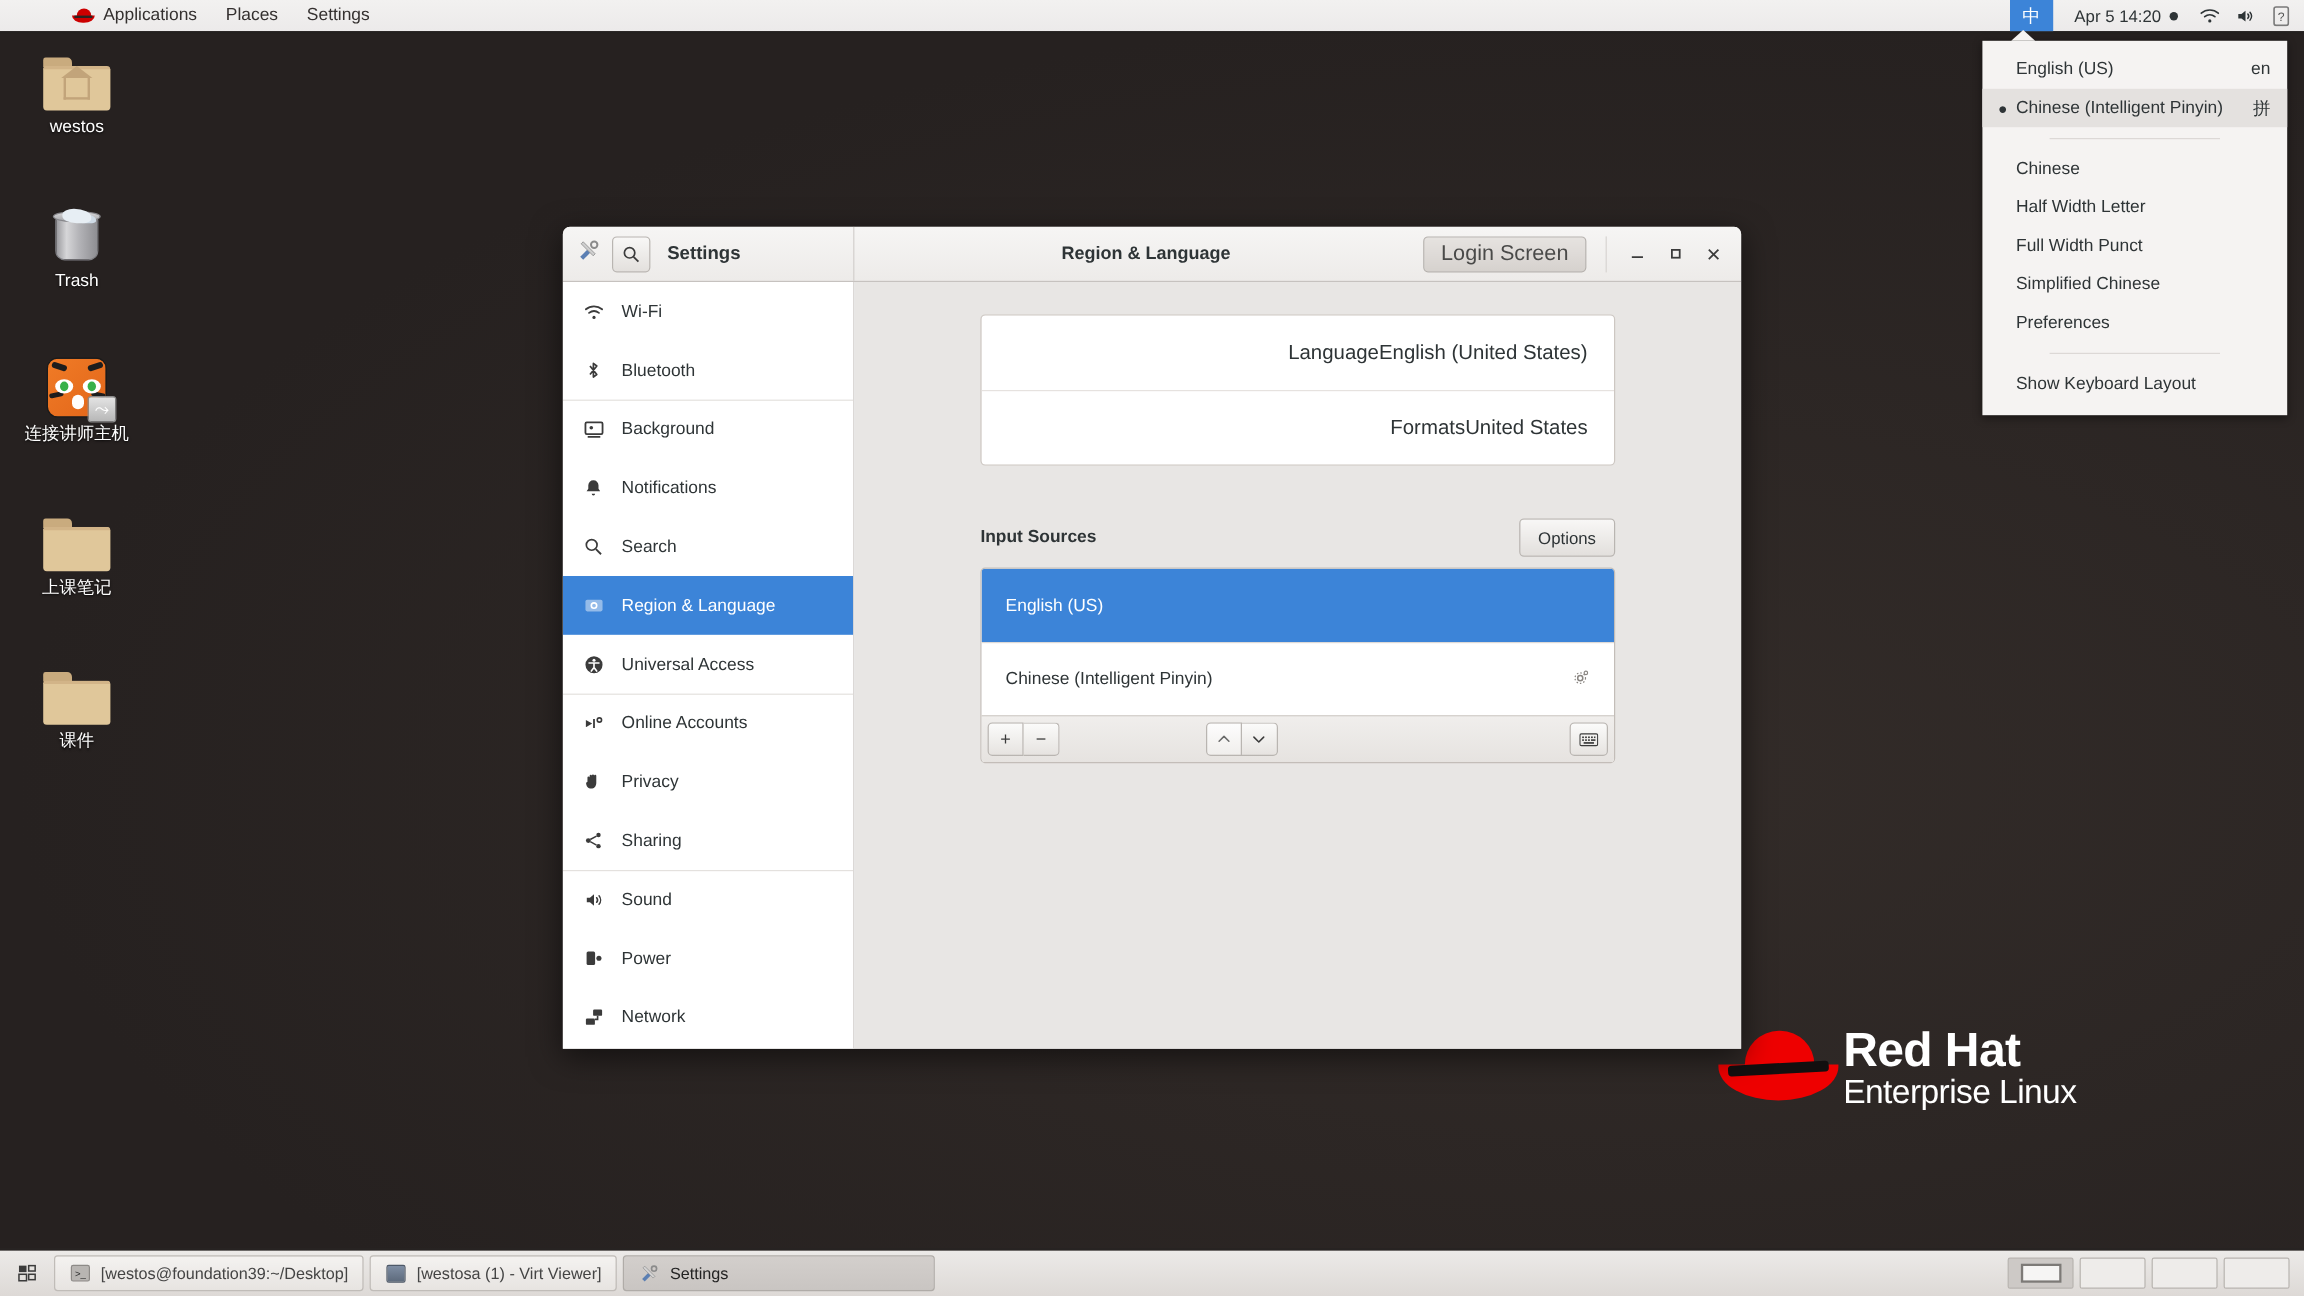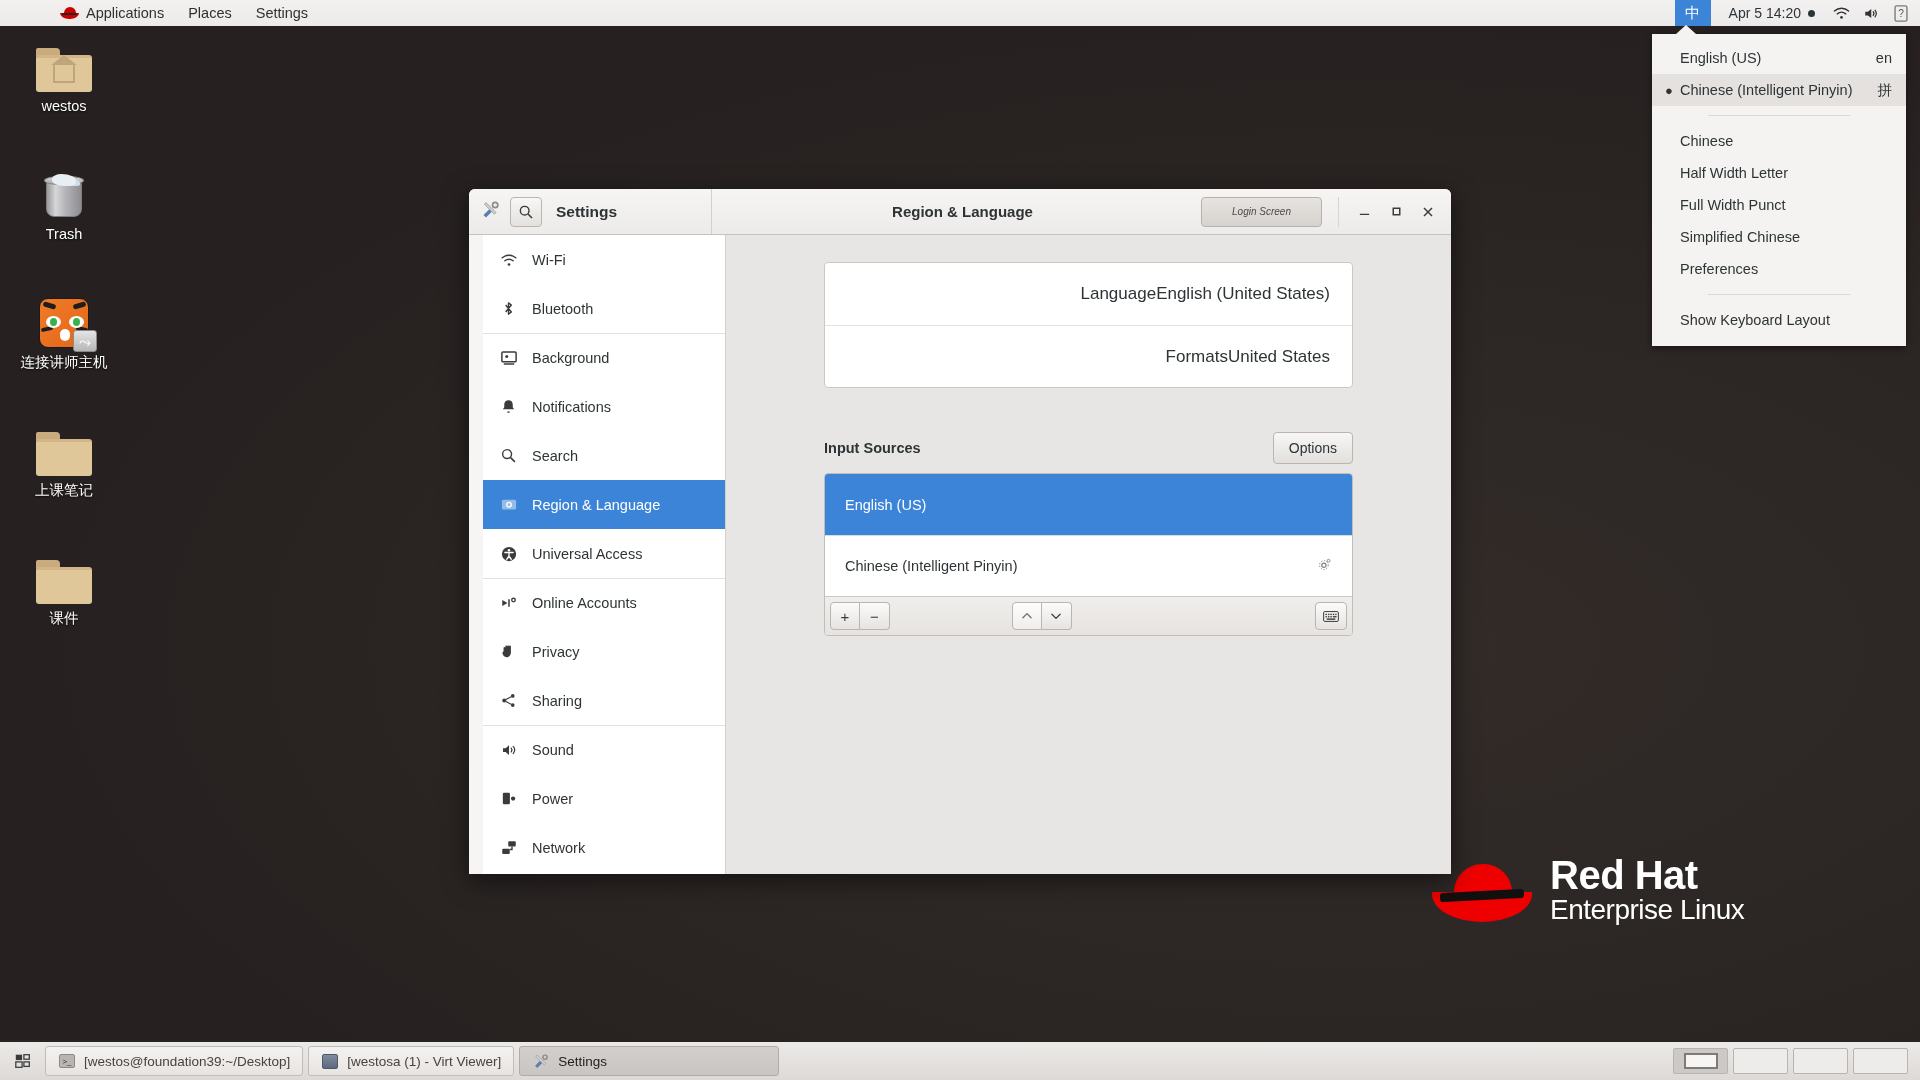--- a/index.html
+++ b/index.html
@@ -167,21 +167,21 @@
     position: absolute; right: -8px; bottom: -4px;
     width: 24px; height: 22px; background: linear-gradient(to bottom,#e4e4e4,#b7b7b7);
     border: 1px solid #8a8a8a; border-radius: 3px;
     display: flex; align-items: center; justify-content: center;
     color: #fff; font-size: 15px; line-height: 1;
   }
 
   
   #rhel-logo {
     position: absolute; left: 1432px; top: 855px;
-    display: flex; align-items: flex-end; gap: 18px;
+    display: flex; align-items: flex-start; gap: 4px;
     pointer-events: none;
   }
   #rhel-logo .hat { width: 100px; height: 64px; position: relative; }
   #rhel-logo .hat .brim {
     position: absolute; bottom: 2px; left: 0; width: 100px; height: 30px;
     background: #ee0000; border-radius: 0 0 50px 50px / 0 0 28px 28px;
   }
   #rhel-logo .hat .crown {
     position: absolute; top: 4px; left: 22px; width: 58px; height: 34px;
     background: #ee0000; border-radius: 30px 30px 6px 6px;
@@ -222,40 +222,39 @@
   #settings-app-title { font-size: 15.5px; font-weight: bold; color: #2e3436; margin-left: 5px; }
   .hb-btn {
     width: 32px; height: 30px; border: 1px solid #b9b5b1;
     border-radius: 4px;
     background: linear-gradient(to bottom,#f8f7f6,#e3e0dd);
     display: flex; align-items: center; justify-content: center;
     cursor: default;
   }
   .panel-title-wrap { flex: 1; display: flex; justify-content: center; }
   #login-screen-btn {
-    height: 30px; padding: 0 30px;
+    height: 30px; padding: 0 14px;
     border: 1px solid #b5b1ad; border-radius: 4px;
     background: linear-gradient(to bottom,#e6e3e0,#d6d2ce);
-    font-size: 10px; color: #4a4a49;
-    display: flex; align-items: center; cursor: default; font-style: italic;
+    font-size: 18px; color: #4a4a49;
+    display: flex; align-items: center; cursor: default;
   }
   .win-ctrls { display: flex; align-items: center; gap: 2px; margin-left: 16px; padding-left: 10px; border-left: 1px solid #d8d4d1; }
   .win-btn {
     width: 30px; height: 30px; display: flex; align-items: center; justify-content: center;
     color: #3b3b3b; cursor: default; border-radius: 4px; font-size: 14px;
   }
 
   #win-body { flex: 1; display: flex; min-height: 0; }
 
   
   #sidebar {
     width: 243px; background: #fff;
     border-right: 1px solid #d3cfcc;
     overflow: hidden;
-    margin-left: 14px;
   }
   .side-item {
     height: 49px; display: flex; align-items: center; gap: 14px;
     padding-left: 16px; font-size: 14.5px; color: #2e3436;
     cursor: default;
   }
   .side-item .si-ico { width: 19px; height: 19px; display: flex; align-items: center; justify-content: center; color: #3b3b3b; }
   .side-item.active { background: #3c84d8; color: #fff; }
   .side-item.active .si-ico { color: #fff; }
   .side-item.sep-top { border-top: 1px solid #e4e1de; }

